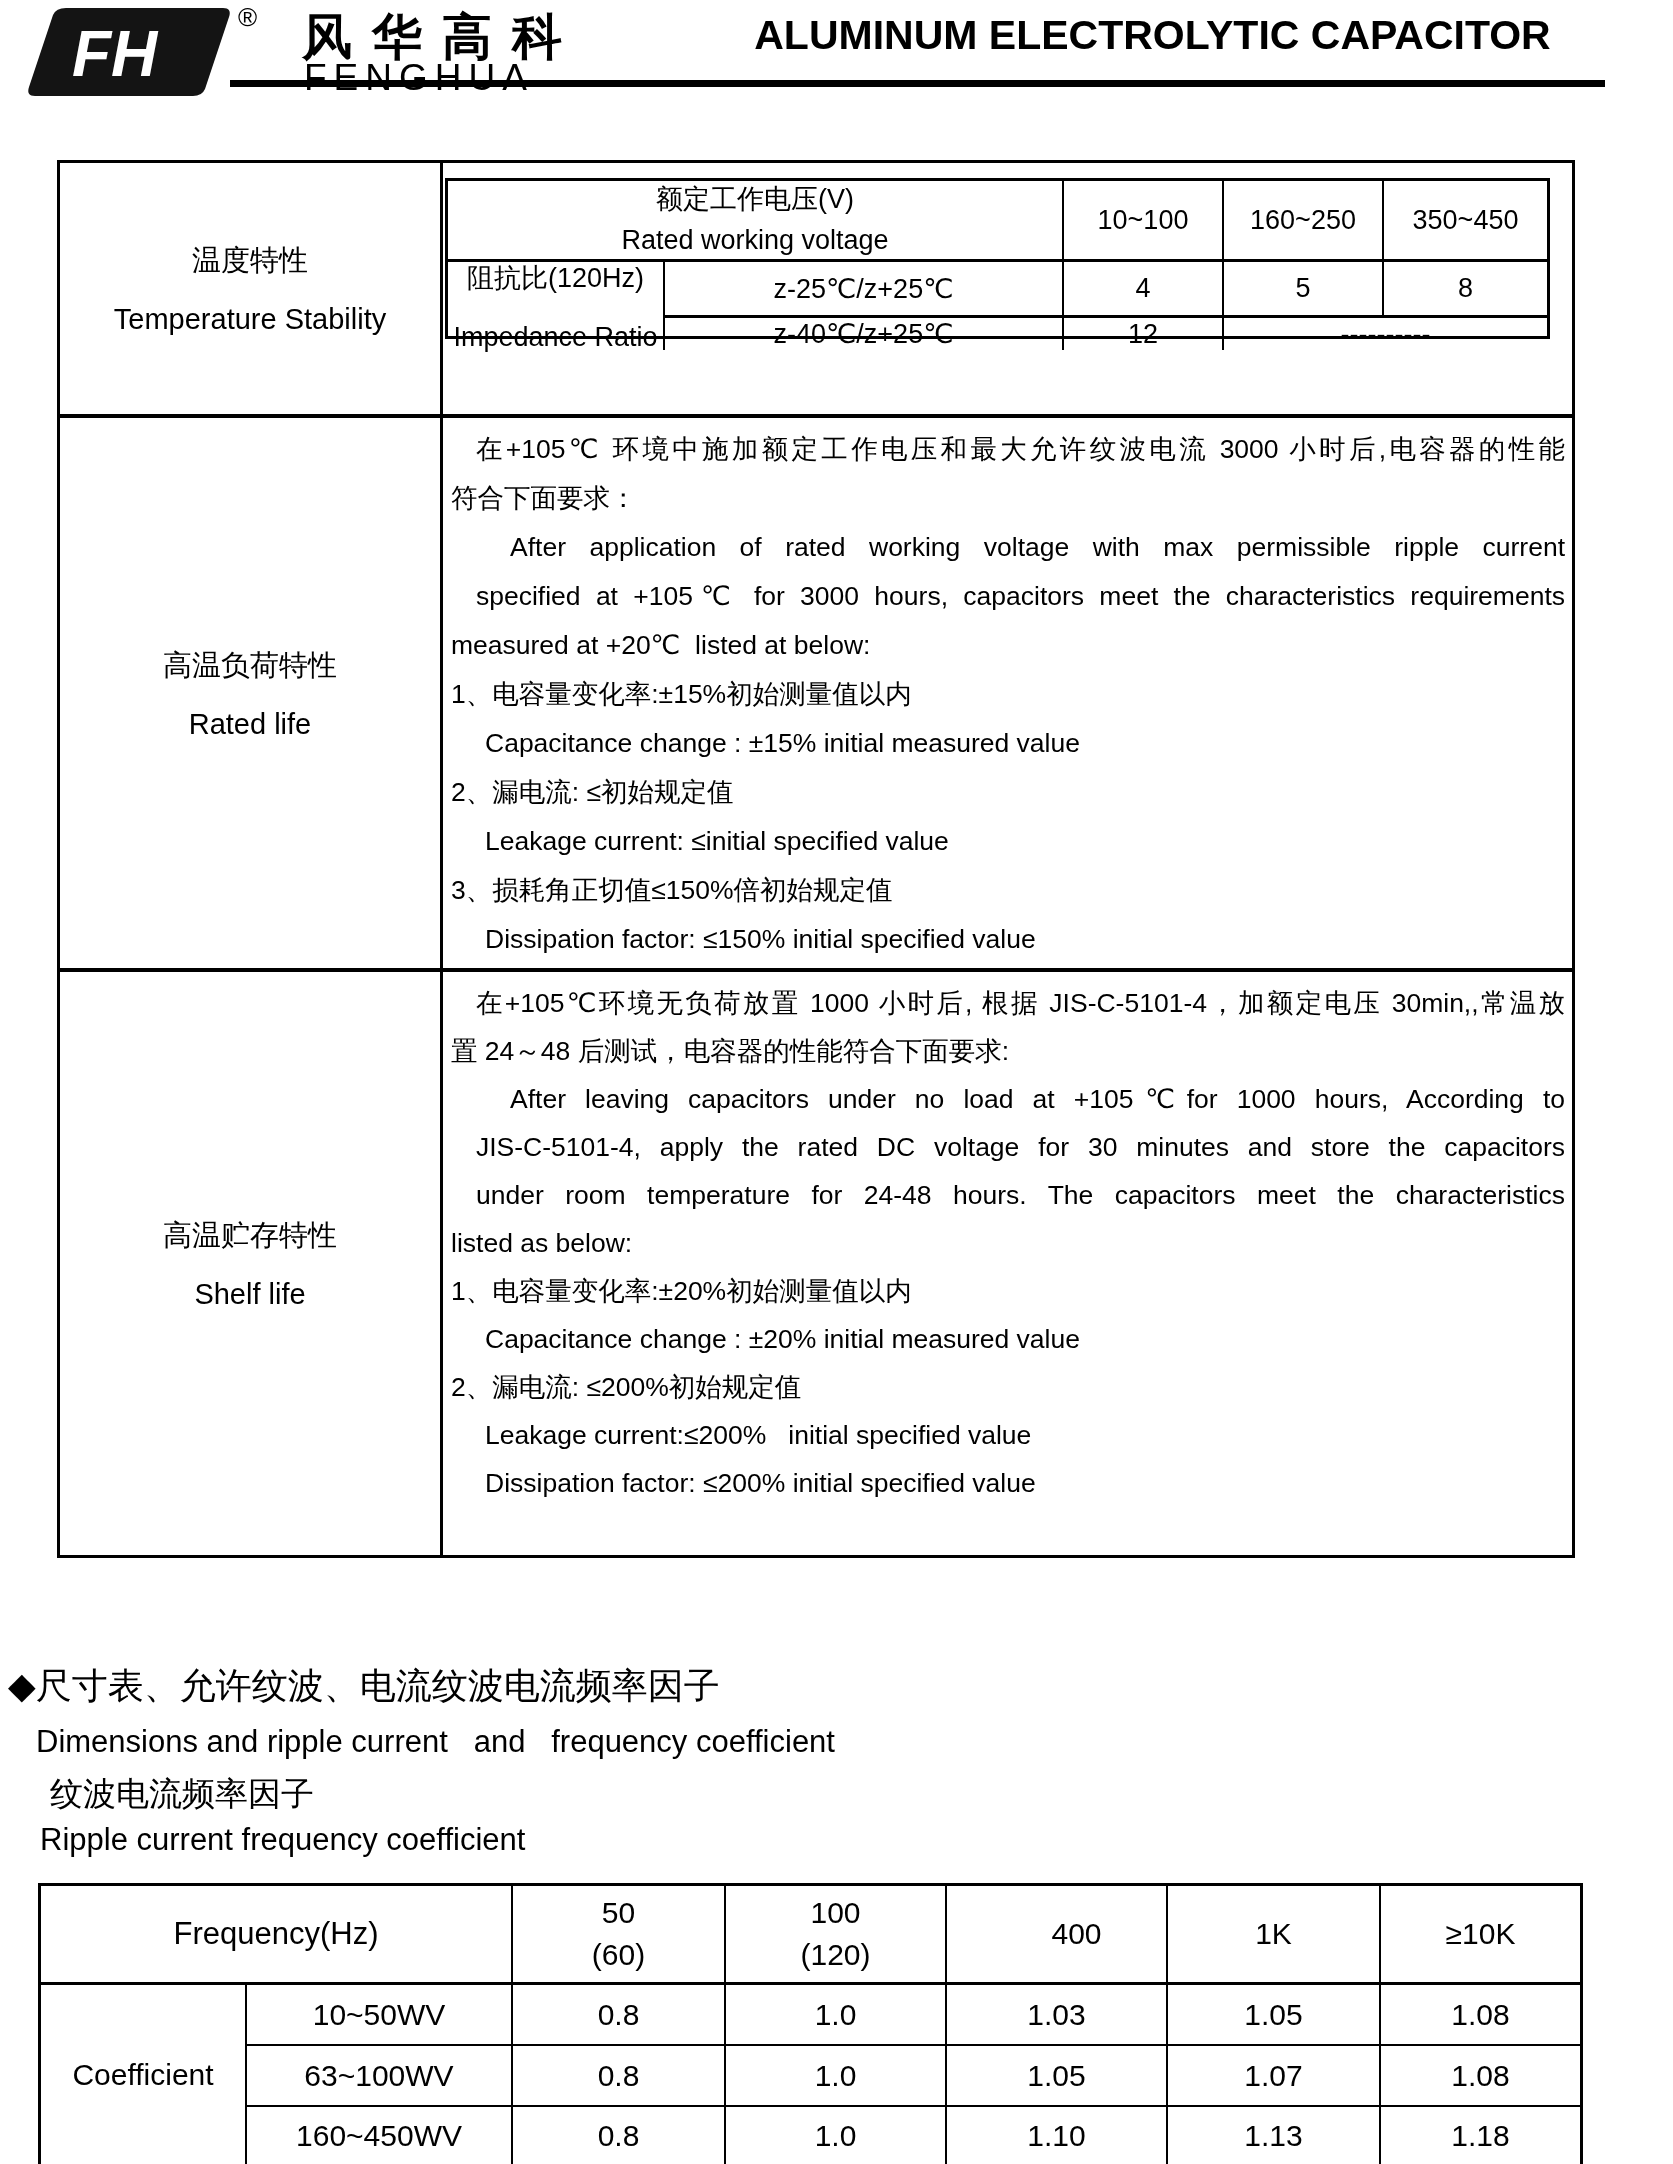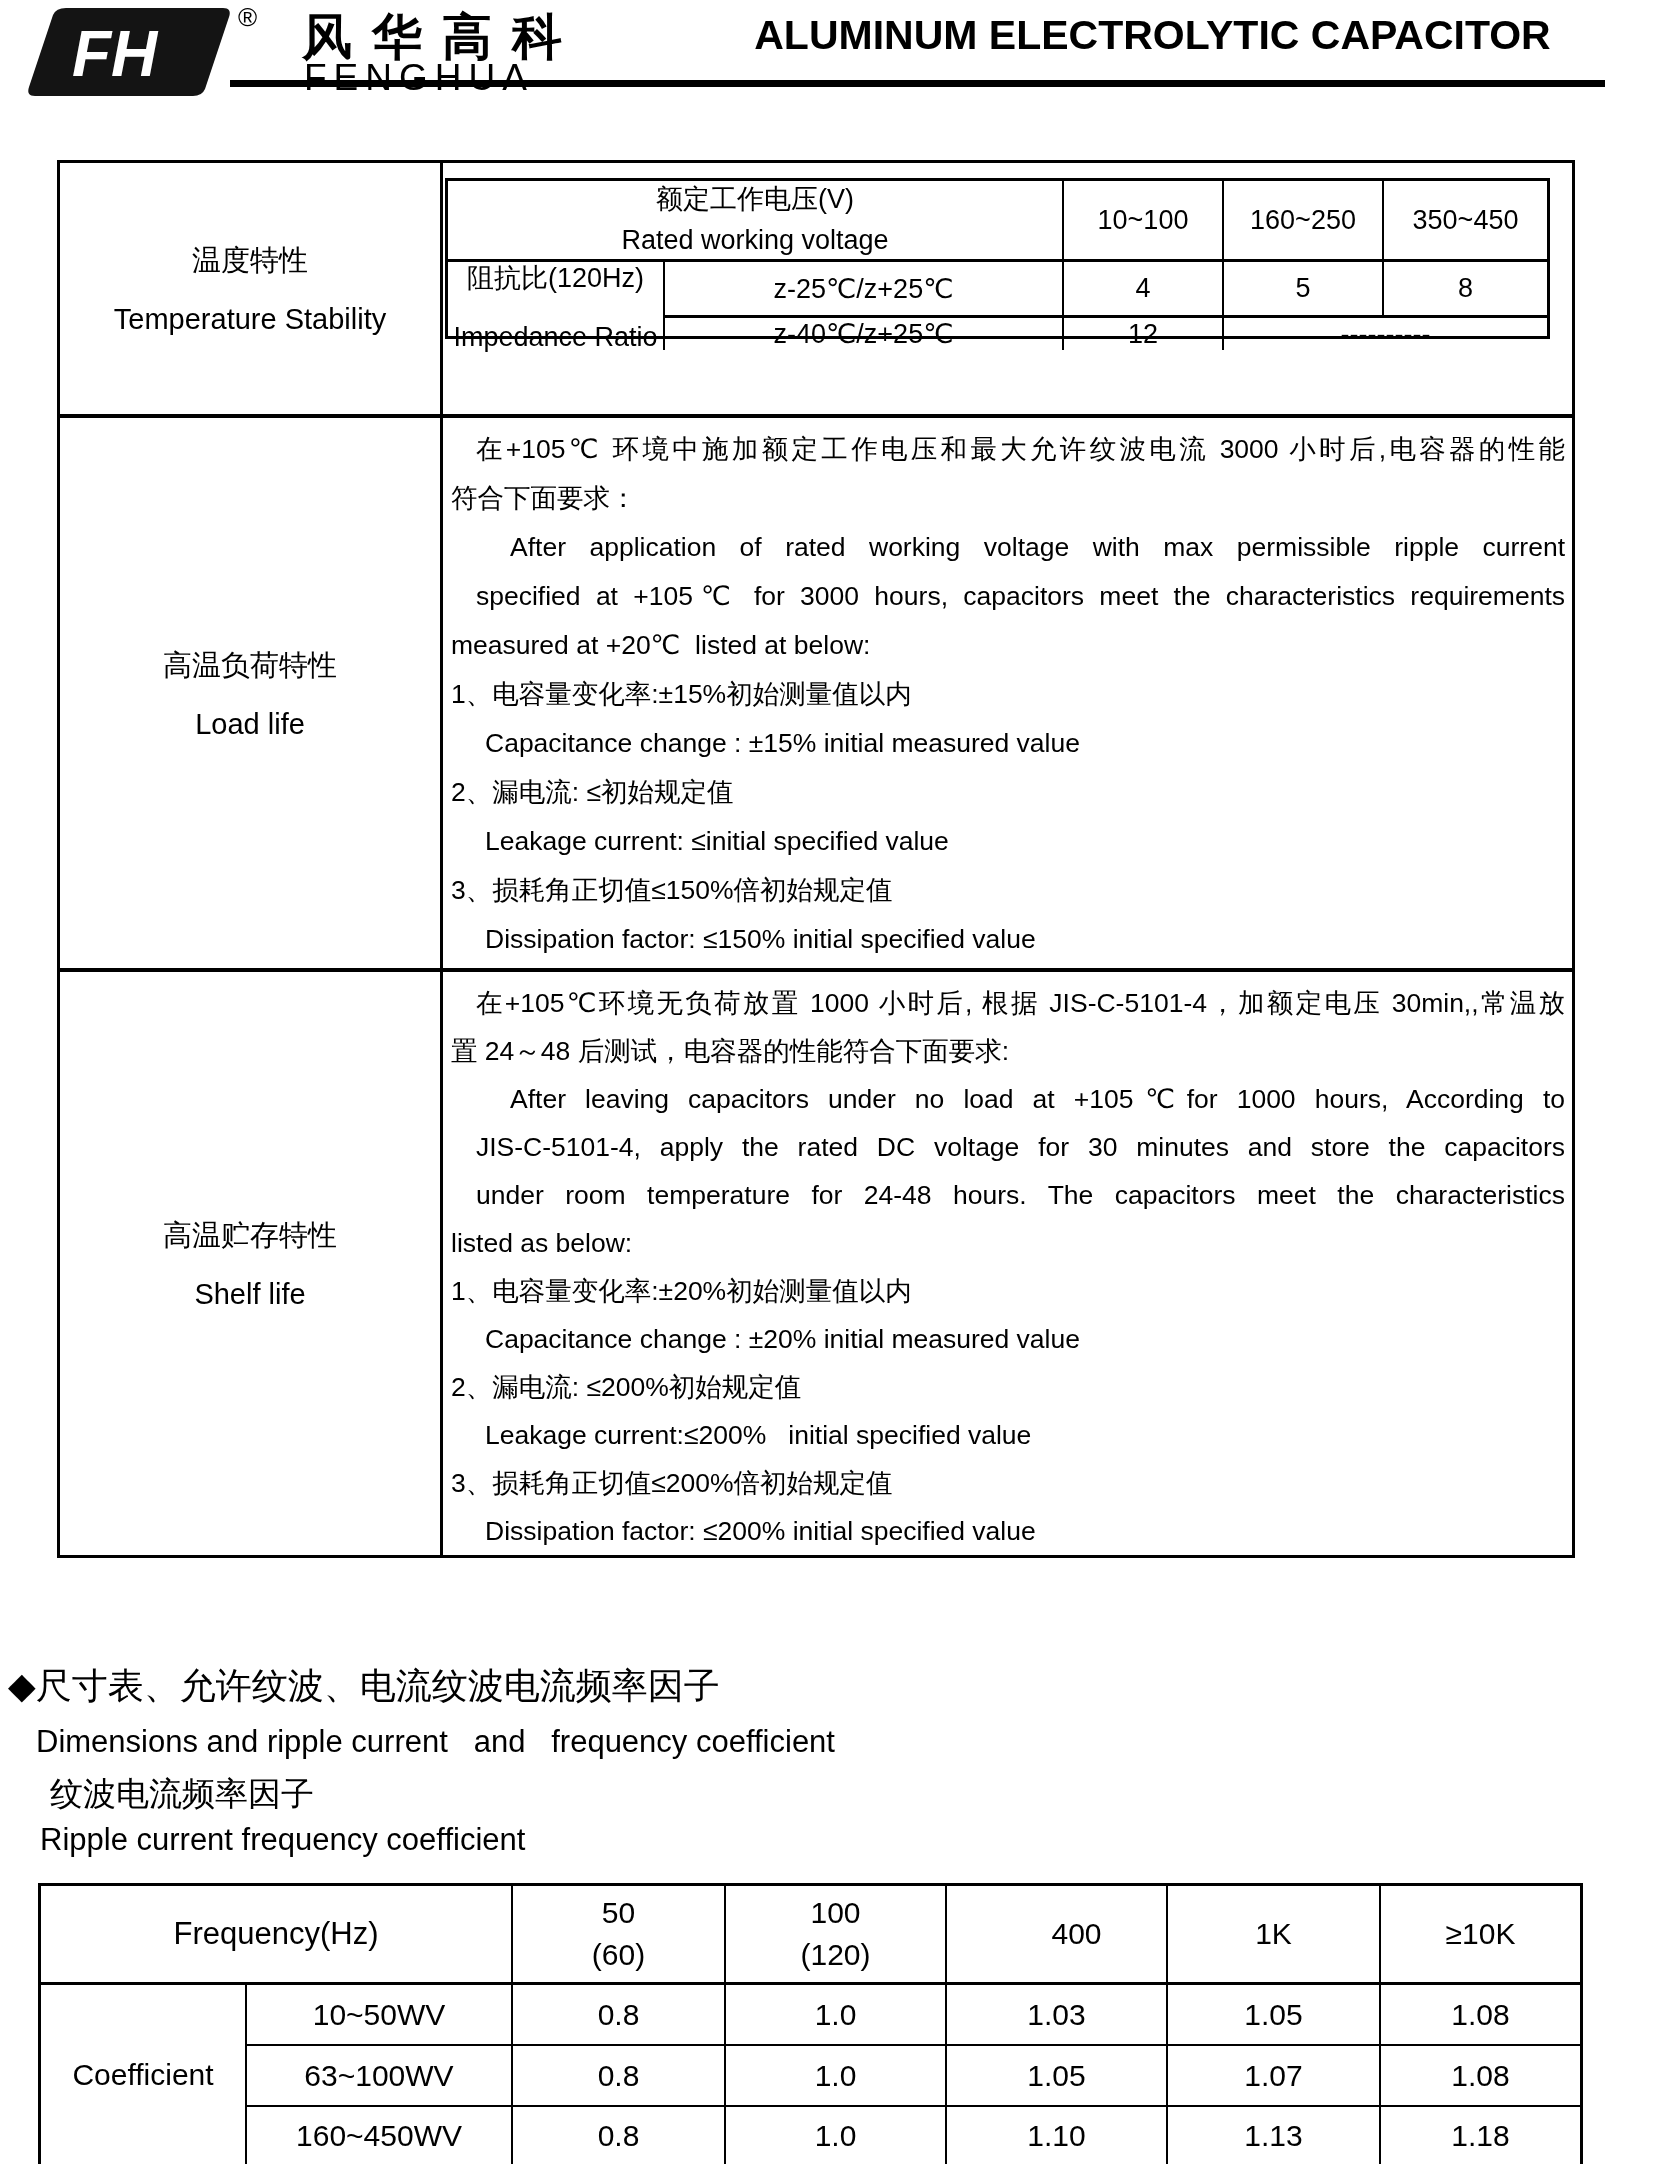--- a/index.html
+++ b/index.html
@@ -97,21 +97,21 @@
     <div class="row-div row-div1"></div>
     <div class="row-div row-div2"></div>
 
     <div class="lbl lbl-temp">
       <div>温度特性</div>
       <div>Temperature Stability</div>
     </div>
 
     <div class="lbl lbl-load">
       <div>高温负荷特性</div>
-      <div>Load life</div>
+      <div>Rated life</div>
     </div>
 
     <div class="lbl lbl-shelf">
       <div>高温贮存特性</div>
       <div>Shelf life</div>
     </div>
 
     <div class="cell-text lines-load">
       <div class="ln just">在+105℃ 环境中施加额定工作电压和最大允许纹波电流 3000 小时后,电容器的性能</div>
       <div class="ln">符合下面要求：</div>
@@ -130,21 +130,20 @@
       <div class="ln just">在+105℃环境无负荷放置 1000 小时后, 根据 JIS-C-5101-4，加额定电压 30min,,常温放</div>
       <div class="ln">置 24～48 后测试，电容器的性能符合下面要求:</div>
       <div class="ln just ind">After leaving capacitors under no load at +105℃for 1000 hours, According to</div>
       <div class="ln just">JIS-C-5101-4, apply the rated DC voltage for 30 minutes and store the capacitors</div>
       <div class="ln just">under room temperature for 24-48 hours. The capacitors meet the characteristics</div>
       <div class="ln">listed as below:</div>
       <div class="ln">1、电容量变化率:±20%初始测量值以内</div>
       <div class="ln ind">Capacitance change : ±20% initial measured value</div>
       <div class="ln">2、漏电流: ≤200%初始规定值</div>
       <div class="ln ind pre">Leakage current:≤200%   initial specified value</div>
-      <div class="ln">3、损耗角正切值≤200%倍初始规定值</div>
       <div class="ln ind">Dissipation factor: ≤200% initial specified value</div>
     </div>
   </div>
 
   <div class="volt-table">
     <div class="vt-cell vt-col vt-volthead">
       <div>额定工作电压(V)</div>
       <div>Rated working voltage</div>
     </div>
     <div class="vt-cell" style="grid-column:3;grid-row:1;">10~100</div>

